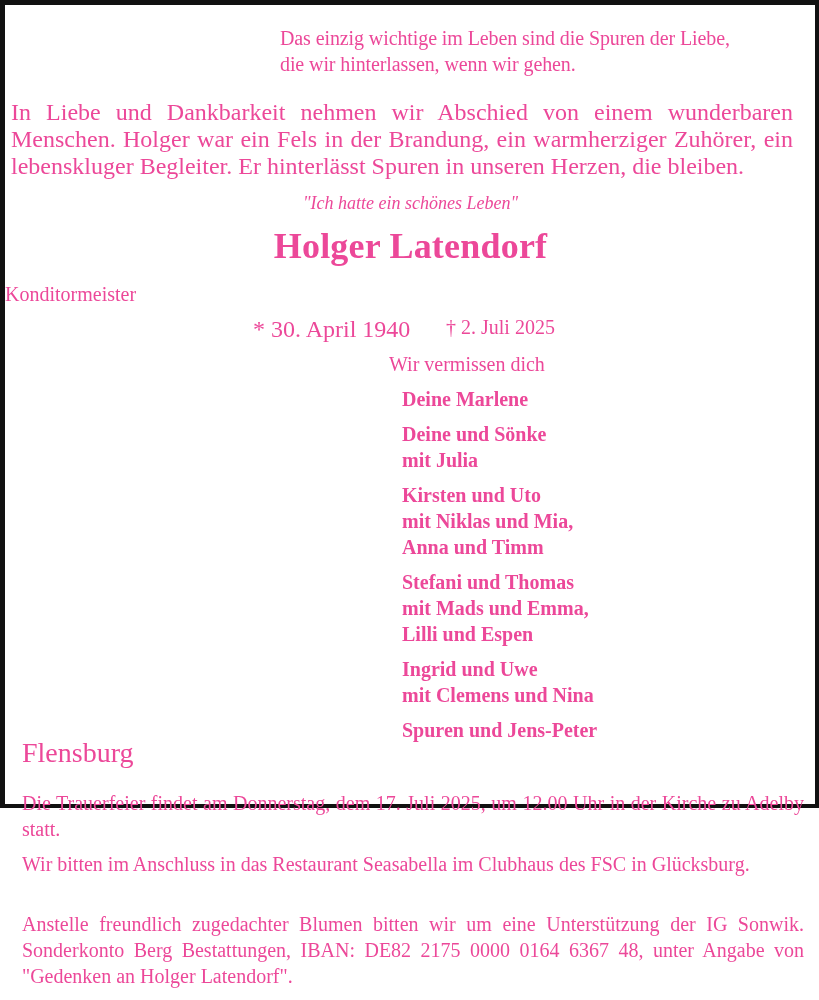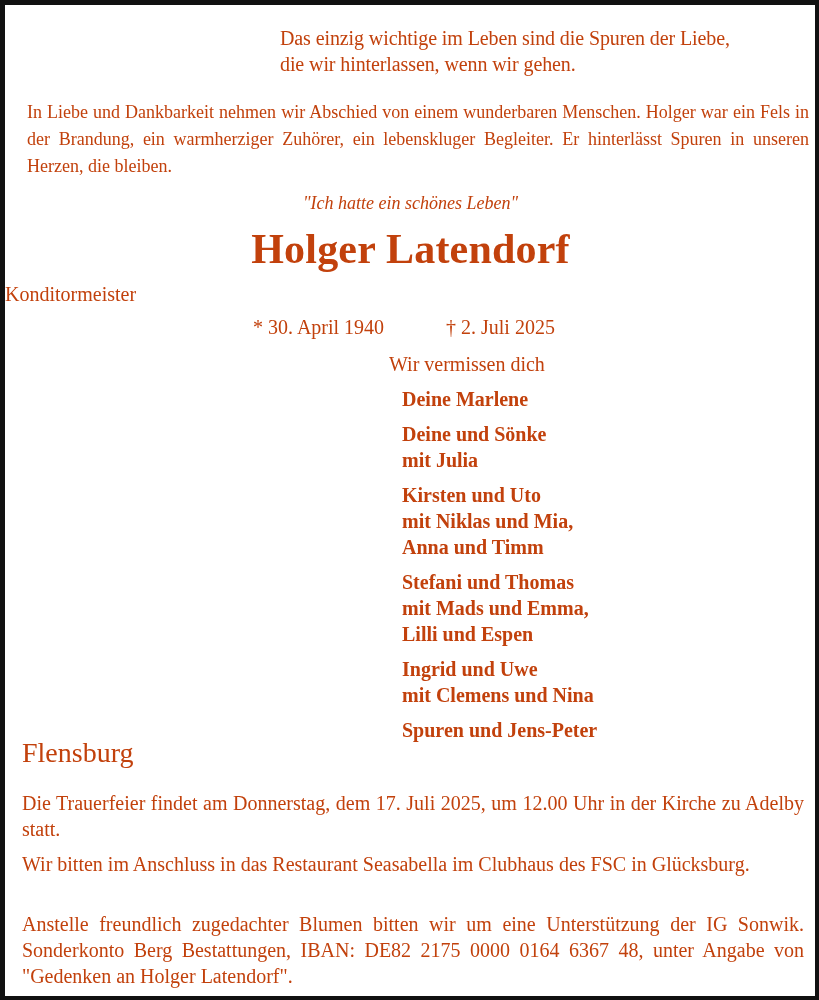--- a/index.html
+++ b/index.html
@@ -10,81 +10,81 @@
     body {
       width: 819px;
       height: 1000px;
       overflow: hidden;
     }
     .frame {
       position: absolute;
       left: 0;
       top: 0;
       width: 819px;
-      height: 1000px;
+      height: 808px;
       box-sizing: border-box;
       border: 4px solid #111111;
       border-top-width: 5px;
       border-left-width: 5px;
       background: #ffffff;
-      color: #c2410c;
+      color: #ec4899;
       font-family: "Liberation Serif", "DejaVu Serif", serif;
     }
     .abs { position: absolute; white-space: nowrap; }
 
     
     .motto-line {
       font-size: 20px;
       left: 275px;
       letter-spacing: -0.1px;
     }
     .motto-author {
       font-size: 20px;
       right: 15px;
       text-align: right;
     }
 
     
     .intro {
       position: absolute;
-      left: 22px;
+      left: 6px;
       top: 94px;
       width: 782px;
-      font-size: 18px;
+      font-size: 24px;
       line-height: 27px;
       text-align: justify;
       text-align-last: left;
     }
 
     .quote {
       font-size: 18px;
       font-style: italic;
       left: 0;
       width: 811px;
       text-align: center;
       top: 188px;
     }
     .name {
-      font-size: 42px;
+      font-size: 36px;
       font-weight: bold;
       left: 0;
       width: 811px;
       text-align: center;
       top: 220px;
       letter-spacing: 0.2px;
     }
     .profession {
       font-size: 20px;
       left: 0;
       width: 811px;
       text-align: left;
       top: 278px;
     }
     .birth {
-      font-size: 20px;
+      font-size: 24px;
       left: 248px;
       top: 311px;
     }
     .death {
       font-size: 20px;
       left: 441px;
       top: 311px;
     }
 
     .family {

